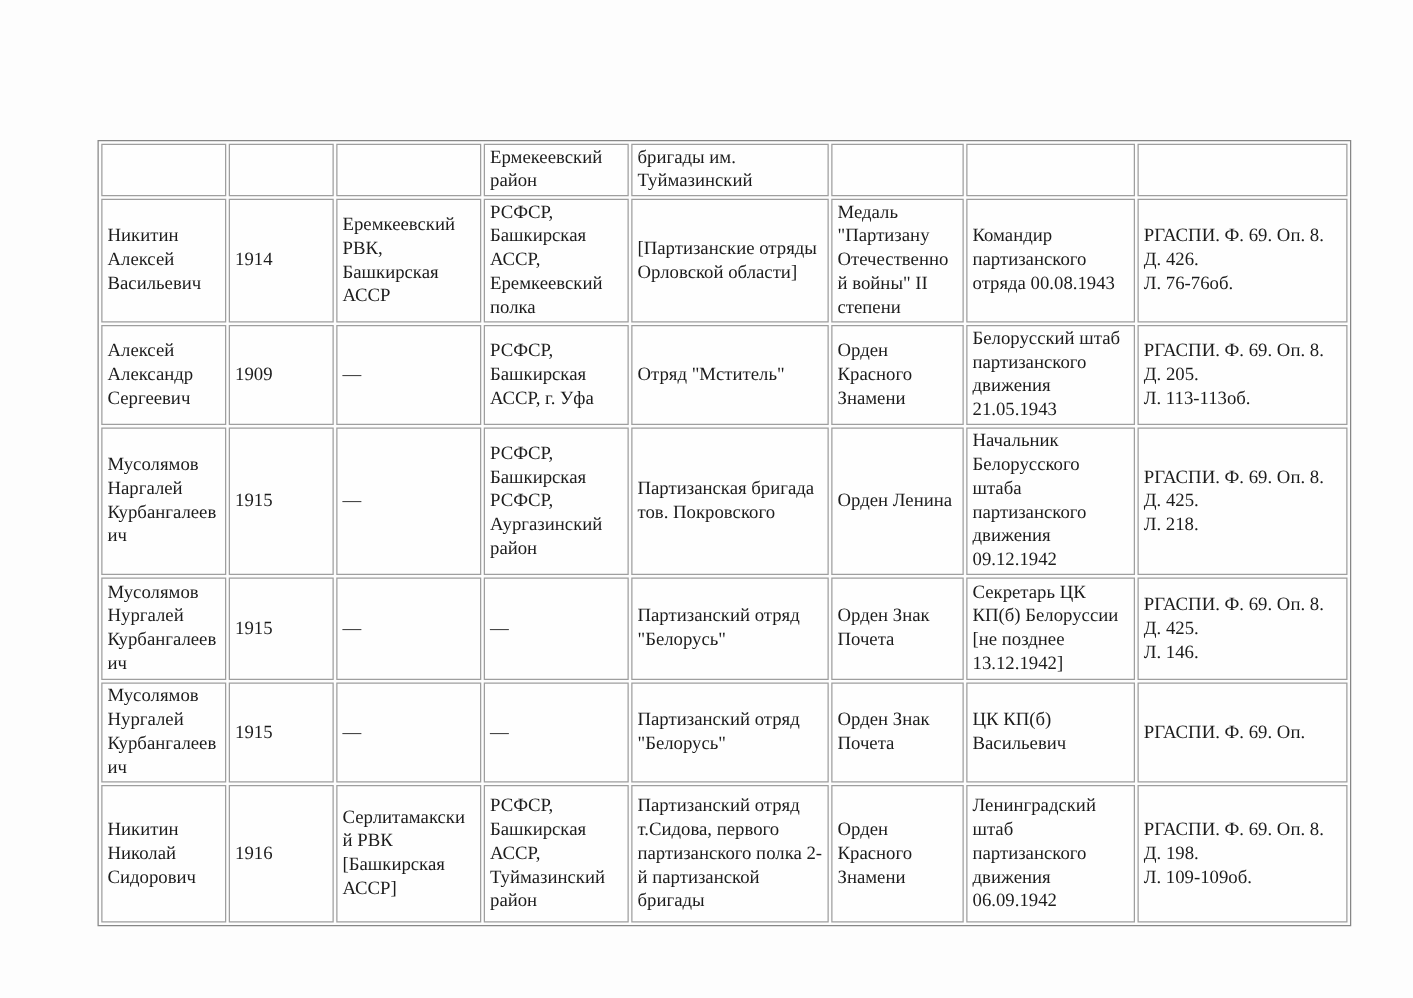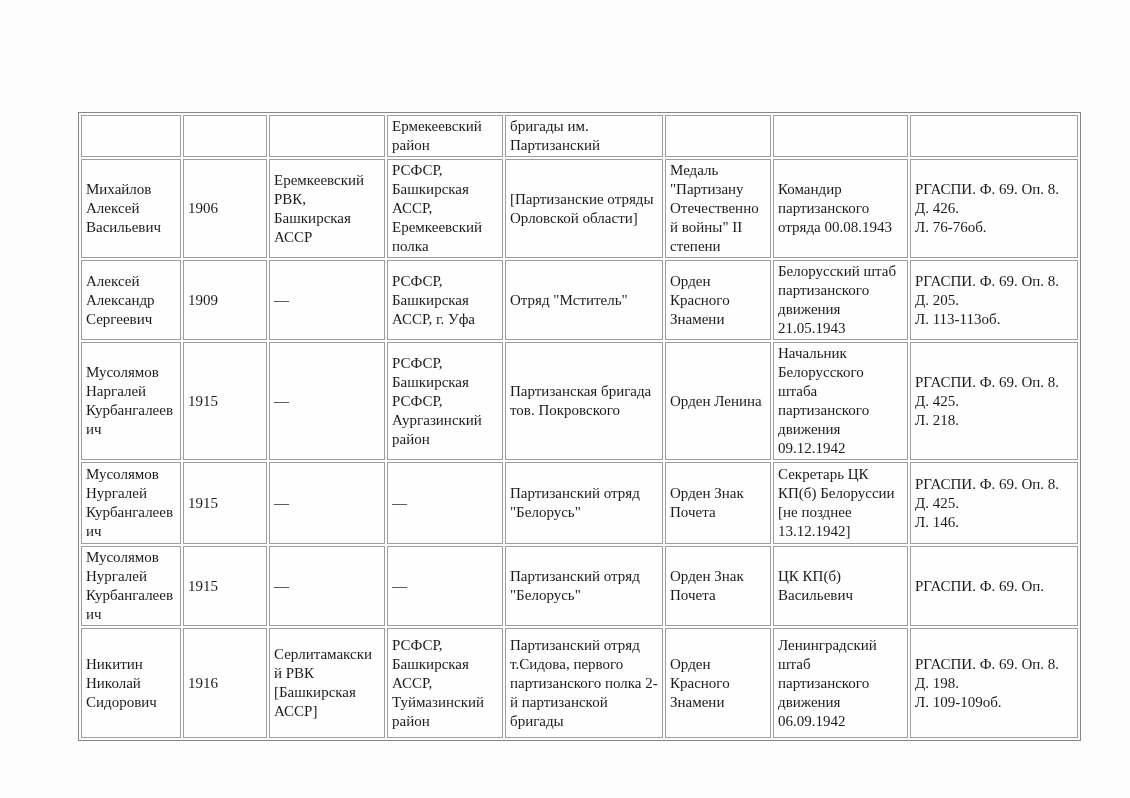--- a/index.html
+++ b/index.html
@@ -73,28 +73,28 @@
         <col class="c5">
         <col class="c6">
         <col class="c7">
     </colgroup>
     <tbody>
       <tr class="r0">
         <td></td>
         <td></td>
         <td></td>
         <td>Ермекеевский район</td>
-        <td>бригады им. Партизанский</td>
+        <td>бригады им. Туймазинский</td>
         <td></td>
         <td></td>
         <td></td>
       </tr>
       <tr class="r1">
-        <td>Михайлов Алексей Васильевич</td>
-        <td>1906</td>
+        <td>Никитин Алексей Васильевич</td>
+        <td>1914</td>
         <td>Еремкеевский РВК, Башкирская АССР</td>
         <td>РСФСР, Башкирская АССР, Еремкеевский полка</td>
         <td>[Партизанские отряды Орловской области]</td>
         <td>Медаль "Партизану Отечественной войны" II степени</td>
         <td>Командир партизанского отряда 00.08.1943</td>
         <td>РГАСПИ. Ф. 69. Оп. 8.
 Д. 426.
 Л. 76-76об.</td>
       </tr>
       <tr class="r2">

